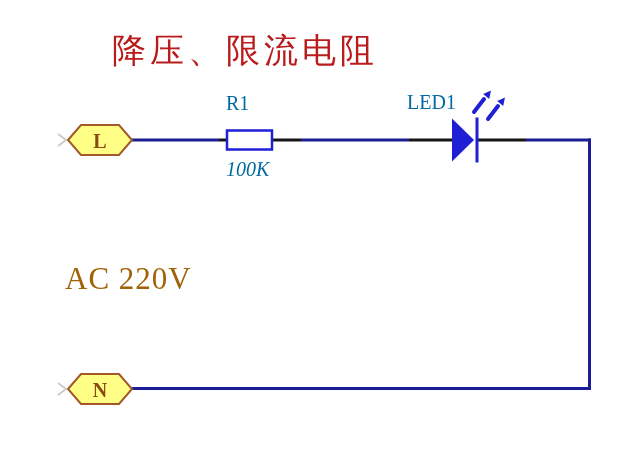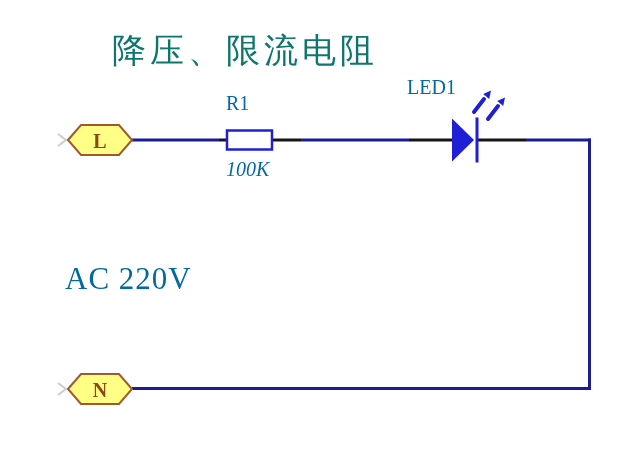--- a/index.html
+++ b/index.html
@@ -9,38 +9,38 @@
     height: 466px;
     background: #ffffff;
     overflow: hidden;
     font-family: "Liberation Serif", "DejaVu Serif", serif;
   }
   .abs { position: absolute; }
   .title {
     left: 112px; top: 28px;
     font-size: 34px;
     letter-spacing: 4px;
-    color: #0f766e;
+    color: #b91c1c;
     white-space: nowrap;
   }
   .ac-label {
     left: 65px; top: 261px;
     font-size: 31px;
     letter-spacing: 1px;
-    color: #0369a1;
+    color: #a16207;
     white-space: nowrap;
   }
   .comp-label {
     font-size: 20px;
     color: #0369a1;
     white-space: nowrap;
   }
   .r1-ref  { left: 226px; top: 92px; }
   .r1-val  { left: 226px; top: 158px; font-style: italic; }
-  .led-ref { left: 407px; top: 76px; }
+  .led-ref { left: 407px; top: 91px; }
   svg { position: absolute; left: 0; top: 0; }
   .term-text {
     font-family: "Liberation Serif", "DejaVu Serif", serif;
     font-size: 20px;
     font-weight: bold;
     fill: #8a4812;
   }
 </style>
 </head>
 <body>

